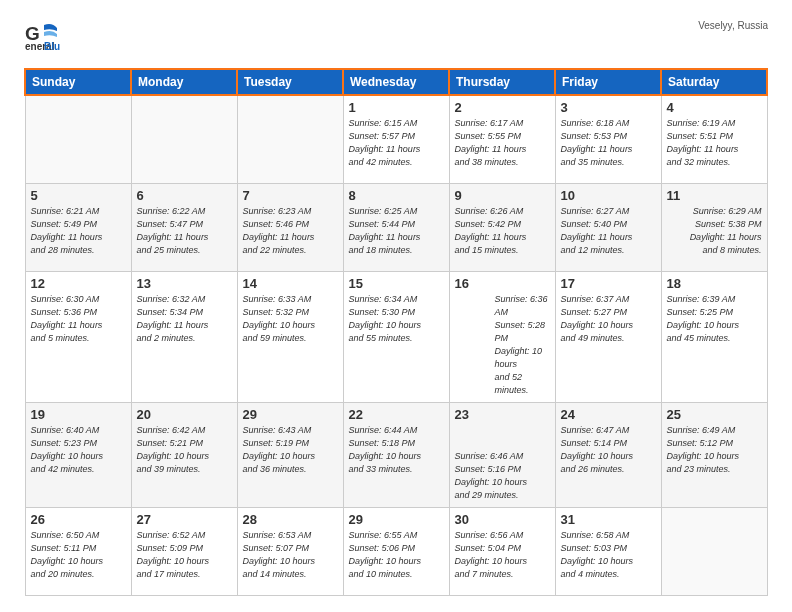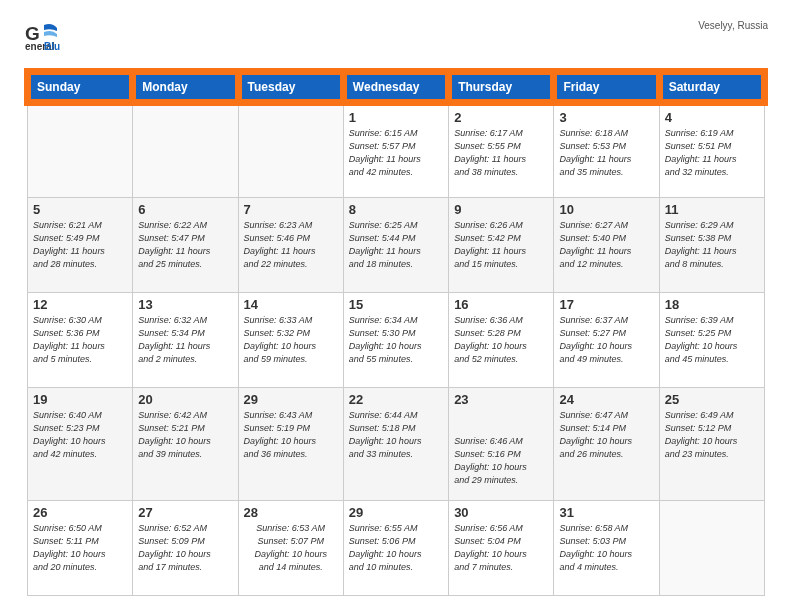--- a/index.html
+++ b/index.html
@@ -48,21 +48,21 @@
       width: 100%;
       table-layout: fixed;
     }
     .calendar th {
       background: #1565c0;
       color: #fff;
       text-align: left;
       padding: 5px 6px;
       font-size: 12px;
       font-weight: bold;
-      border: 7px solid #f97316;
+      border: 2px solid #f97316;
     }
     .calendar td {
       border: 1px solid #ccc;
       vertical-align: top;
       padding: 4px 5px;
       font-size: 9.5px;
       color: #333;
       height: 88px;
       background: #fff;
     }
@@ -188,21 +188,21 @@
           </td>
           <td>
             <div class="day-num">10</div>
             <div class="day-info" style="white-space: pre-line;">Sunrise: 6:27 AM
 Sunset: 5:40 PM
 Daylight: 11 hours
 and 12 minutes.</div>
           </td>
           <td>
             <div class="day-num">11</div>
-            <div class="day-info" style="white-space: pre-line;">Sunrise: 6:29 AM
+            <div class="day-info" style="white-space: pre-line; text-align: right;">Sunrise: 6:29 AM
 Sunset: 5:38 PM
 Daylight: 11 hours
 and 8 minutes.</div>
           </td>
         </tr>
         <tr>
           <td>
             <div class="day-num">12</div>
             <div class="day-info" style="white-space: pre-line;">Sunrise: 6:30 AM
 Sunset: 5:36 PM
@@ -225,21 +225,21 @@
           </td>
           <td>
             <div class="day-num">15</div>
             <div class="day-info" style="white-space: pre-line;">Sunrise: 6:34 AM
 Sunset: 5:30 PM
 Daylight: 10 hours
 and 55 minutes.</div>
           </td>
           <td>
             <div class="day-num">16</div>
-            <div class="day-info" style="white-space: pre-line;">Sunrise: 6:36 AM
+            <div class="day-info" style="white-space: pre-line; margin-left: 40px;">Sunrise: 6:36 AM
 Sunset: 5:28 PM
 Daylight: 10 hours
 and 52 minutes.</div>
           </td>
           <td>
             <div class="day-num">17</div>
             <div class="day-info" style="white-space: pre-line;">Sunrise: 6:37 AM
 Sunset: 5:27 PM
 Daylight: 10 hours
 and 49 minutes.</div>
@@ -313,21 +313,21 @@
           </td>
           <td>
             <div class="day-num">27</div>
             <div class="day-info" style="white-space: pre-line;">Sunrise: 6:52 AM
 Sunset: 5:09 PM
 Daylight: 10 hours
 and 17 minutes.</div>
           </td>
           <td>
             <div class="day-num">28</div>
-            <div class="day-info" style="white-space: pre-line; text-align: center;">Sunrise: 6:53 AM
+            <div class="day-info" style="white-space: pre-line;">Sunrise: 6:53 AM
 Sunset: 5:07 PM
 Daylight: 10 hours
 and 14 minutes.</div>
           </td>
           <td>
             <div class="day-num">29</div>
             <div class="day-info" style="white-space: pre-line;">Sunrise: 6:55 AM
 Sunset: 5:06 PM
 Daylight: 10 hours
 and 10 minutes.</div>

